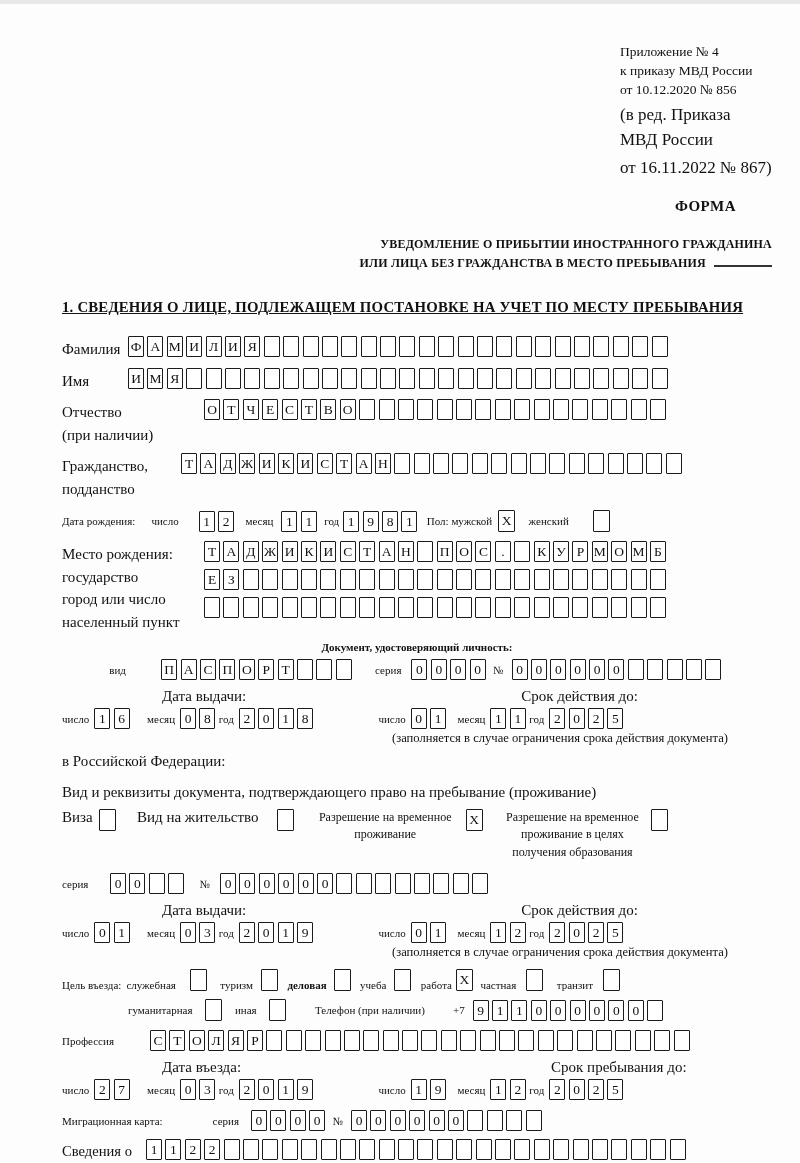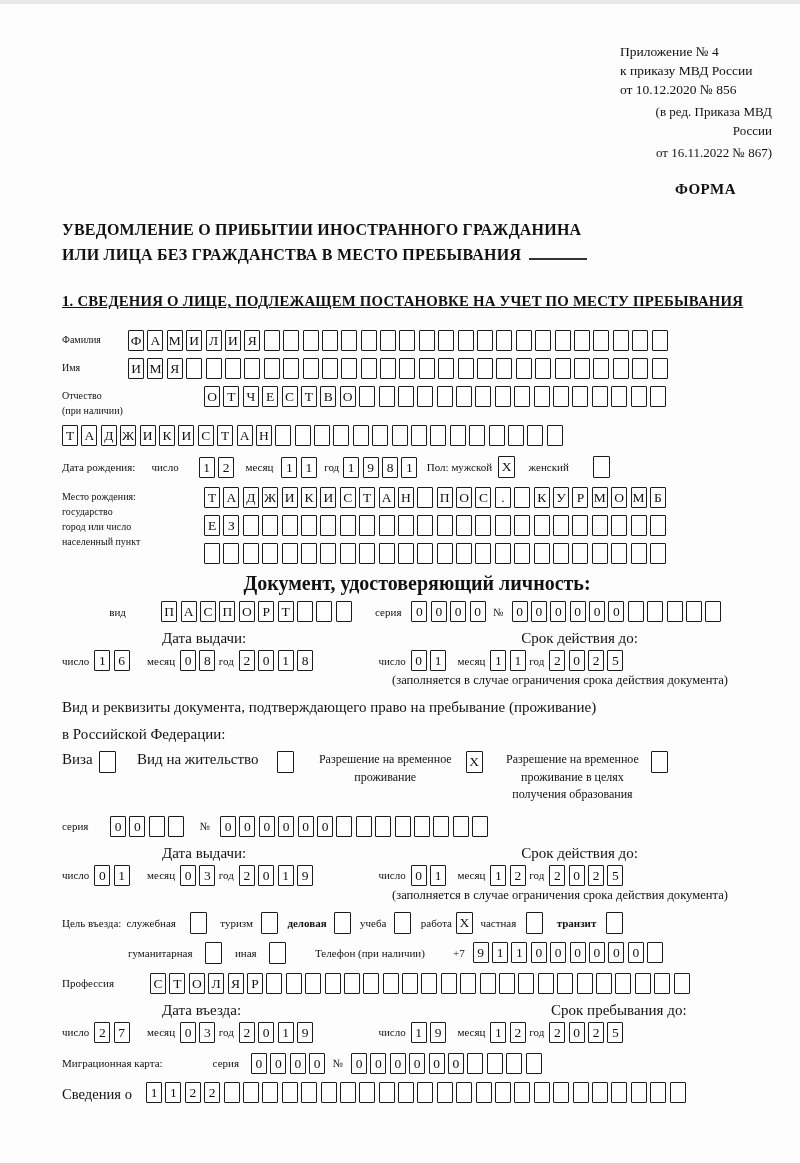--- a/index.html
+++ b/index.html
@@ -4,44 +4,44 @@
 <style>
   * { margin:0; padding:0; box-sizing:border-box; }
   html,body { background:#e8e8e8; }
   .page {
     width:800px; height:1163px; margin:4px auto; background:#fdfdfd;
     font-family:"Liberation Serif","DejaVu Serif",serif; color:#111;
     padding:38px 28px 16px 62px; overflow:hidden; position:relative;
   }
   
   .doc-ref { margin-left:558px; font-size:13.5px; line-height:1.42; }
-  .doc-ref .small { font-size:13px; margin-top:4px;text-align:right; }
+  .doc-ref .small { font-size:17px; margin-top:4px; }
   .forma { text-align:right; font-weight:bold; font-size:15px; letter-spacing:.5px; margin:18px 36px 0 0; }
   
-  .title { text-align:left; font-weight:bold; font-size:16px; line-height:1.55; margin-top:20px; letter-spacing:.2px; }
+  .title { text-align:right; font-weight:bold; font-size:12px; line-height:1.55; margin-top:20px; letter-spacing:.2px; }
   .title .uline { display:inline-block; width:58px; border-bottom:2px solid #333; height:14px; margin-left:8px; }
   .sec-head { font-weight:bold; font-size:14.8px; margin-top:26px; letter-spacing:.2px;text-decoration:underline; }
   
   .row { display:flex; align-items:flex-start; margin-top:7px; }
-  .lblcol { font-size:10px; line-height:1.5; flex:0 0 auto; padding-top:2px; }
+  .lblcol { font-size:15px; line-height:1.5; flex:0 0 auto; padding-top:2px; }
   .lbl { font-size:11px; }
   
   .cells { display:flex; flex:0 0 auto; }
   .cell {
     display:inline-block; width:16px; height:21px; border:1.6px solid #1b1b1b;
     border-radius:1px; margin-right:3.4px; text-align:center;
     font-size:13.5px; line-height:20px; background:#fff; flex:0 0 auto;
   }
   .cb { width:17px; height:22px; }
   
   .dg { display:flex; align-items:center; }
   .dg .lbl { margin-right:5px; }
   .dhead { display:flex; font-size:15px; margin-top:8px; }
   .note { font-size:12.6px; margin-top:2px; }
-  .center-bold { text-align:center; font-weight:bold; font-size:20px; margin-top:8px; }
+  .center-bold { text-align:center; font-weight:bold; font-size:11px; margin-top:8px; }
   .plain { font-size:15px; margin-top:8px; line-height:1.5; }
   .opt { display:flex; align-items:flex-start; }
   .opt .t { font-size:15px; margin-right:6px; }
   .multiline { font-size:12px; text-align:center; line-height:1.45; }
 </style>
 </head>
 <body>
 
 <div class="page">
 
@@ -156,20 +156,24 @@
         <span class="cell"></span>
         <span class="cell"></span>
         <span class="cell"></span>
         <span class="cell"></span>
         <span class="cell"></span>
         <span class="cell"></span>
       </div>
   </div>
 
   <div class="row">
+    <div class="lblcol" style="width:119px;">
+      <div>Гражданство,</div>
+      <div>подданство</div>
+    </div>
     <div class="cells">
         <span class="cell">Т</span>
         <span class="cell">А</span>
         <span class="cell">Д</span>
         <span class="cell">Ж</span>
         <span class="cell">И</span>
         <span class="cell">К</span>
         <span class="cell">И</span>
         <span class="cell">С</span>
         <span class="cell">Т</span>
@@ -385,22 +389,22 @@
       <span class="cells">
           <span class="cell">2</span>
           <span class="cell">0</span>
           <span class="cell">2</span>
           <span class="cell">5</span>
         </span>
     </span>
   </div>
   <div class="note" style="margin-left:330px;">(заполняется в случае ограничения срока действия документа)</div>
 
+  <div class="plain" style="margin-top:4px;">в Российской Федерации:</div>
   <div class="plain">Вид и реквизиты документа, подтверждающего право на пребывание (проживание)</div>
-  <div class="plain" style="margin-top:4px;">в Российской Федерации:</div>
 
   <div class="row" style="margin-top:6px;">
     <span class="opt">
       <span class="t">Виза</span>
       <span class="cell cb"></span>
     </span>
     <span class="opt" style="margin-left:18px;">
       <span class="t">Вид на жительство</span>
       <span class="cell cb" style="margin-left:12px;"></span>
     </span>
@@ -487,35 +491,35 @@
       <span class="cells">
           <span class="cell">2</span>
           <span class="cell">0</span>
           <span class="cell">2</span>
           <span class="cell">5</span>
         </span>
     </span>
   </div>
   <div class="note" style="margin-left:330px;">(заполняется в случае ограничения срока действия документа)</div>
 
-  <div class="row" style="align-items:center; margin-top:9px;">
+  <div class="row" style="align-items:flex-end; margin-top:9px;">
     <span class="lbl">Цель въезда:</span>
     <span class="lbl" style="margin-left:5px;">служебная</span>
     <span class="cell cb" style="margin-left:14px;"></span>
     <span class="lbl" style="margin-left:10px;">туризм</span>
     <span class="cell cb" style="margin-left:8px;"></span>
     <span class="lbl" style="margin-left:6px;font-weight:bold;">деловая</span>
     <span class="cell cb" style="margin-left:7px;"></span>
     <span class="lbl" style="margin-left:6px;">учеба</span>
     <span class="cell cb" style="margin-left:8px;"></span>
     <span class="lbl" style="margin-left:6px;">работа</span>
     <span class="cell cb" style="margin-left:4px;">X</span>
     <span class="lbl" style="margin-left:4px;">частная</span>
     <span class="cell cb" style="margin-left:10px;"></span>
-    <span class="lbl" style="margin-left:10px;font-weight:bold;">транзит</span>
+    <span class="lbl" style="margin-left:10px;">транзит</span>
     <span class="cell cb" style="margin-left:10px;"></span>
   </div>
 
   <div class="row" style="align-items:center; margin-top:8px;">
     <span class="lbl" style="margin-left:66px;">гуманитарная</span>
     <span class="cell cb" style="margin-left:12px;"></span>
     <span class="lbl" style="margin-left:10px;">иная</span>
     <span class="cell cb" style="margin-left:12px;"></span>
     <span class="lbl" style="margin-left:26px;">Телефон (при наличии)</span>
     <span class="lbl" style="margin-left:28px; margin-right:8px;">+7</span>

